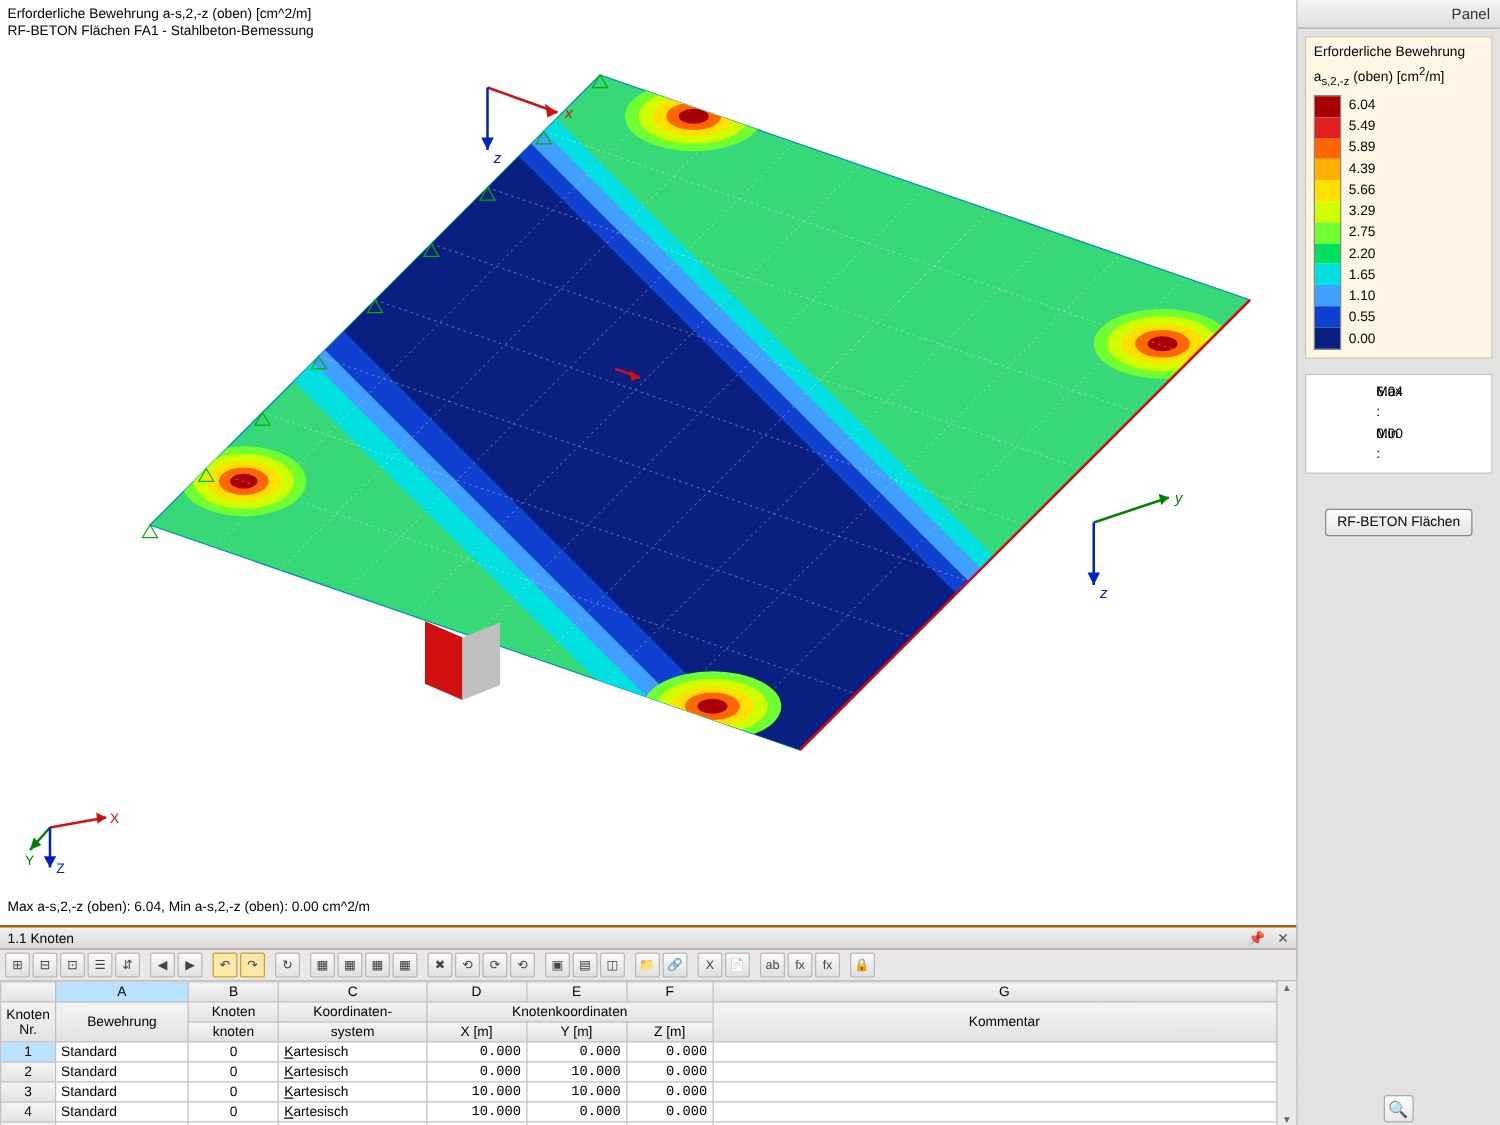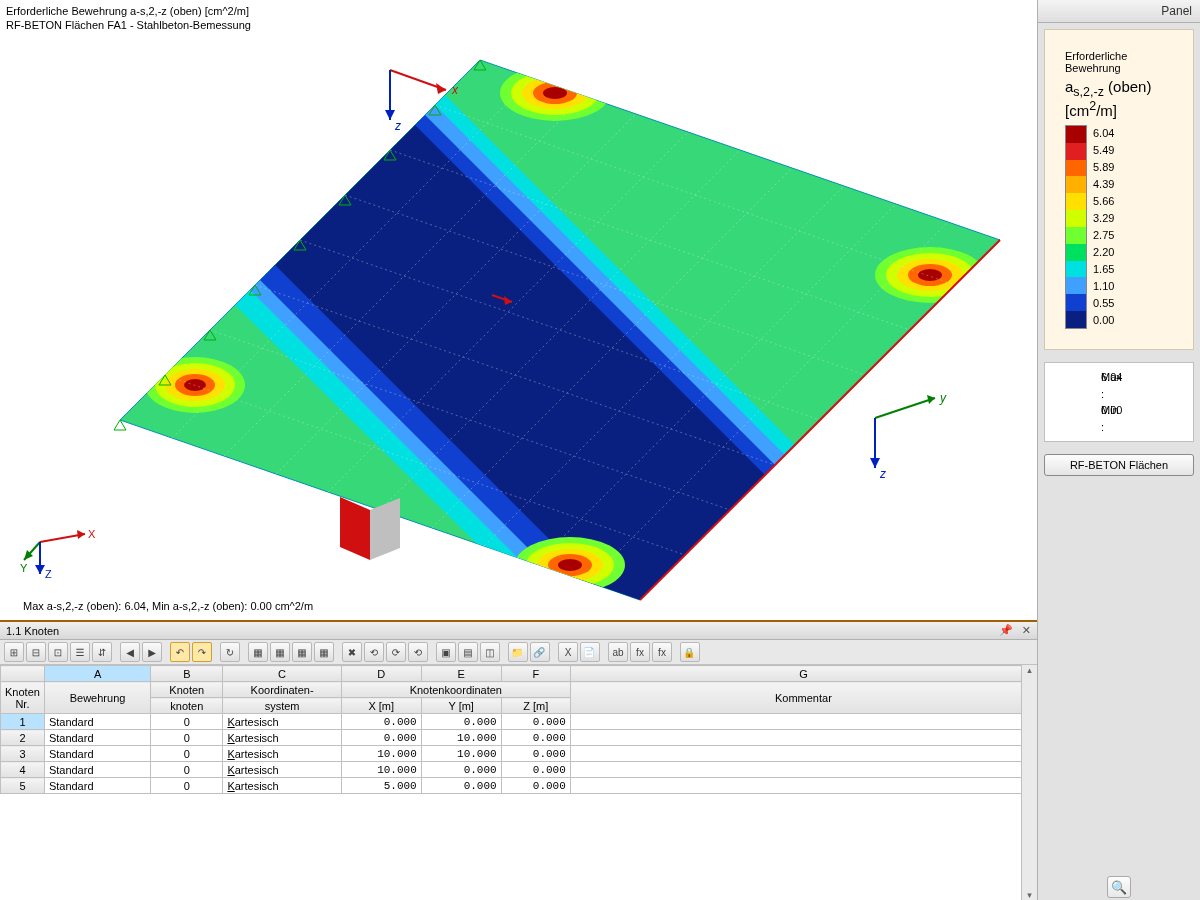--- a/index.html
+++ b/index.html
@@ -1,36 +1,36 @@
 <!DOCTYPE html>
 <html><head>
 <meta charset="utf-8">
 <style>
 * { box-sizing: border-box; margin: 0; padding: 0; font-family: Tahoma, Arial, sans-serif; }
 body { width: 1200px; height: 900px; background: #fff; overflow: hidden; position: relative; font-size: 11px; display: flex; }
 .main-col { width: 1037px; height: 900px; display: flex; flex-direction: column; }
 .right-panel { width: 163px; height: 900px; background: #e2e2e2; border-left: 1px solid #b0b0b0; display: flex; flex-direction: column; }
-.viewport { flex: none; height: 620px; position: relative; background: #fff; }
+.viewport { flex: none; height: 740px; position: relative; background: #fff; }
 .view-title { position: absolute; top: 4px; left: 6px; font-size: 11px; color: #000; line-height: 1.3; }
-.view-summary { position: absolute; bottom: 8px; left: 23px; font-size: 11px; color: #000; }
+.view-summary { position: absolute; bottom: 8px; left: 6px; font-size: 11px; color: #000; }
 .axis-indicator { position: absolute; bottom: 38px; left: 20px; }
 .viewport svg { display: block; }
 .panel-header { background: linear-gradient(#f4f4f4,#dedede); border-bottom: 1px solid #b0b0b0; padding: 4px 8px; font-size: 12px; color: #333; text-align: right; }
-.legend-box { background: #fff6e6; margin: 6px; padding: 20px; border: 1px solid #d0c8b0; }
+.legend-box { background: #fff6e6; margin: 6px; padding: 6px; border: 1px solid #d0c8b0; }
 .legend-title { font-size: 11px; margin-bottom: 4px; }
-.legend-sub { font-size: 15px; margin-bottom: 6px; }
+.legend-sub { font-size: 11px; margin-bottom: 6px; }
 .legend-scale { display: flex; }
 .legend-bar { width: 22px; display: flex; flex-direction: column; border: 1px solid #888; }
 .legend-swatch { flex: 1; }
 .legend-labels { display: flex; flex-direction: column; justify-content: space-between; padding-left: 6px; font-size: 11px; height: 204px; }
 .legend-labels div { line-height: 1; height: 17px; display: flex; align-items: center; }
 .minmax { background: #fff; margin: 6px; border: 1px solid #c0c0c0; padding: 6px 8px; font-size: 11px; line-height: 1.5; }
 .minmax-row { display: flex; }
 .minmax-row span:first-child { width: 40px; padding-left: 48px; }
-.btn { background: linear-gradient(#fdfdfd,#e5e5e5); border: 1px solid #8a8a8a; border-radius: 3px; padding: 4px 8px; margin: 6px; font-size: 11px; text-align: center; cursor: pointer; }
+.btn { background: linear-gradient(#fdfdfd,#e5e5e5); border: 1px solid #8a8a8a; border-radius: 3px; padding: 4px 8px; margin: 22px; font-size: 11px; text-align: center; cursor: pointer; }
 .right-spacer { flex: 1; }
 .tool-icon-btn { width: 24px; height: 22px; border: 1px solid #aaa; border-radius: 3px; background: linear-gradient(#fdfdfd,#e8e8e8); margin: 2px auto; display: flex; align-items: center; justify-content: center; font-size: 13px; cursor: pointer; }
 
 .table-panel { flex: 1; border-top: 2px solid #a16207; background: #c2410c; display: flex; flex-direction: column; min-height: 0; }
 .table-titlebar { background: linear-gradient(#f0f0f0,#d8d8d8); padding: 2px 6px; display: flex; align-items: center; justify-content: space-between; font-size: 11px; border-bottom: 1px solid #b0b0b0; }
 .table-titlebar-right span { margin-left: 6px; cursor: pointer; color: #555; }
 .toolbar { background: #e8e8e8; padding: 2px 4px; display: flex; gap: 2px; border-bottom: 1px solid #c0c0c0; flex-wrap: wrap; }
 .tb-btn { width: 20px; height: 20px; border: 1px solid #b8b8b8; background: linear-gradient(#fafafa,#e0e0e0); border-radius: 2px; display: flex; align-items: center; justify-content: center; font-size: 10px; cursor: pointer; color: #444; }
 .tb-btn.active { background: #ffe9a8; border-color: #d0a030; }
 .tb-sep { width: 4px; }

